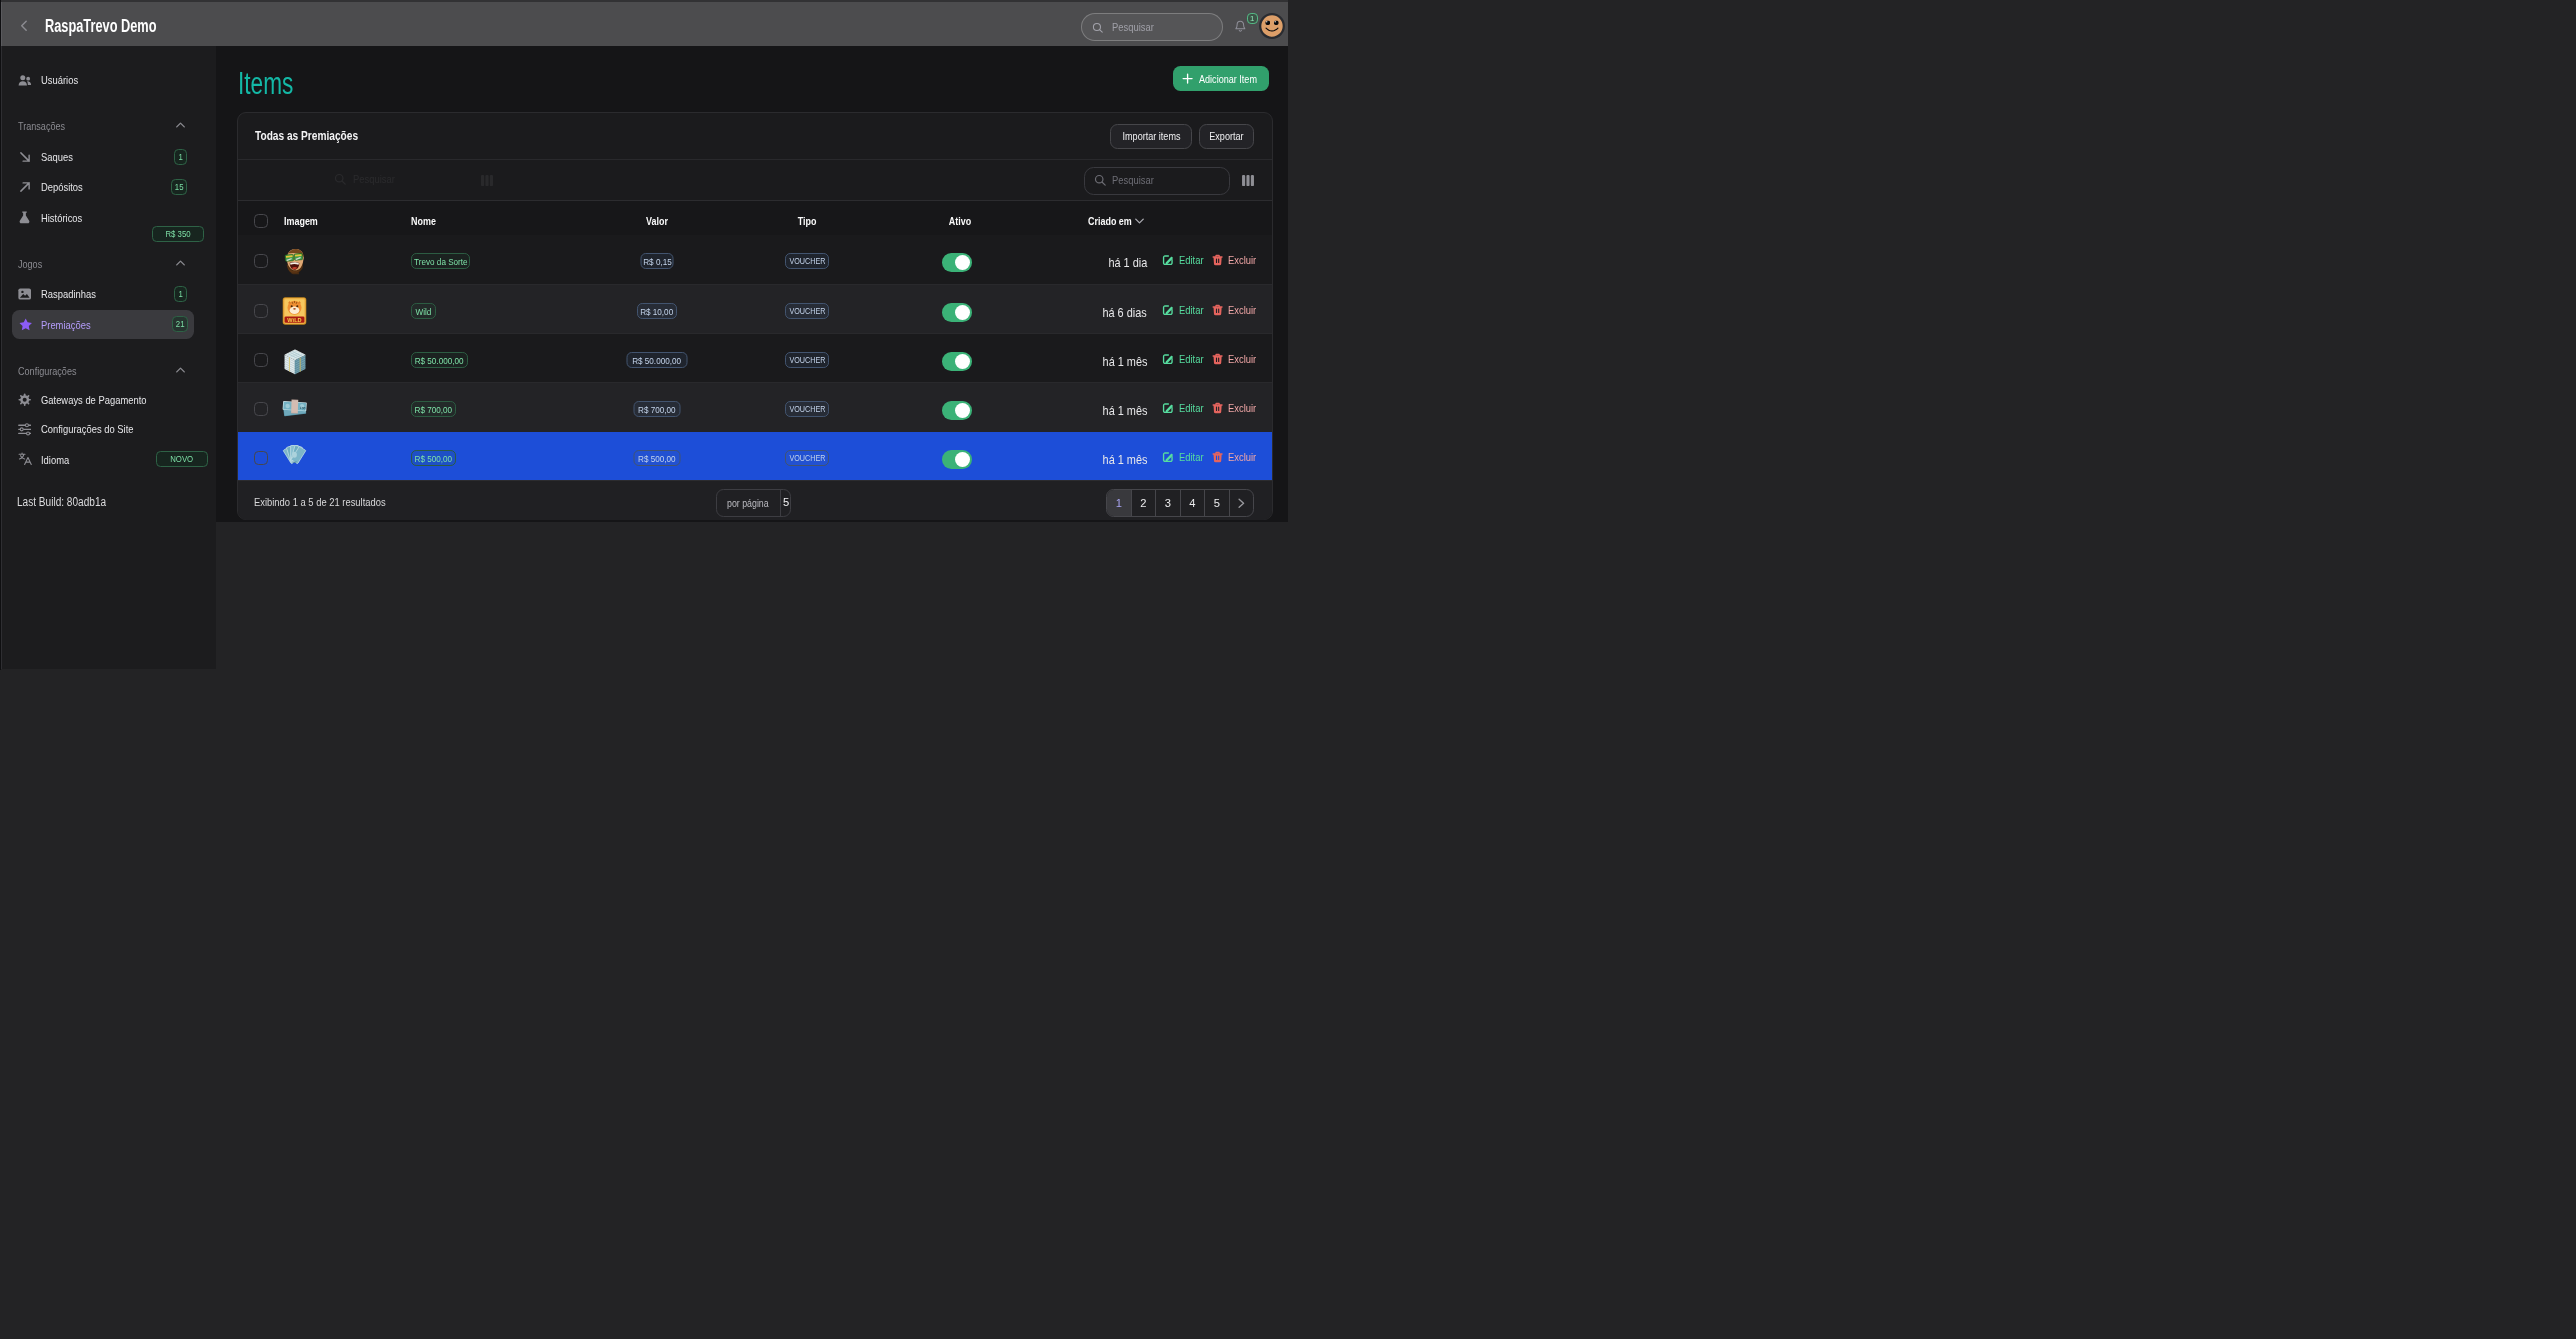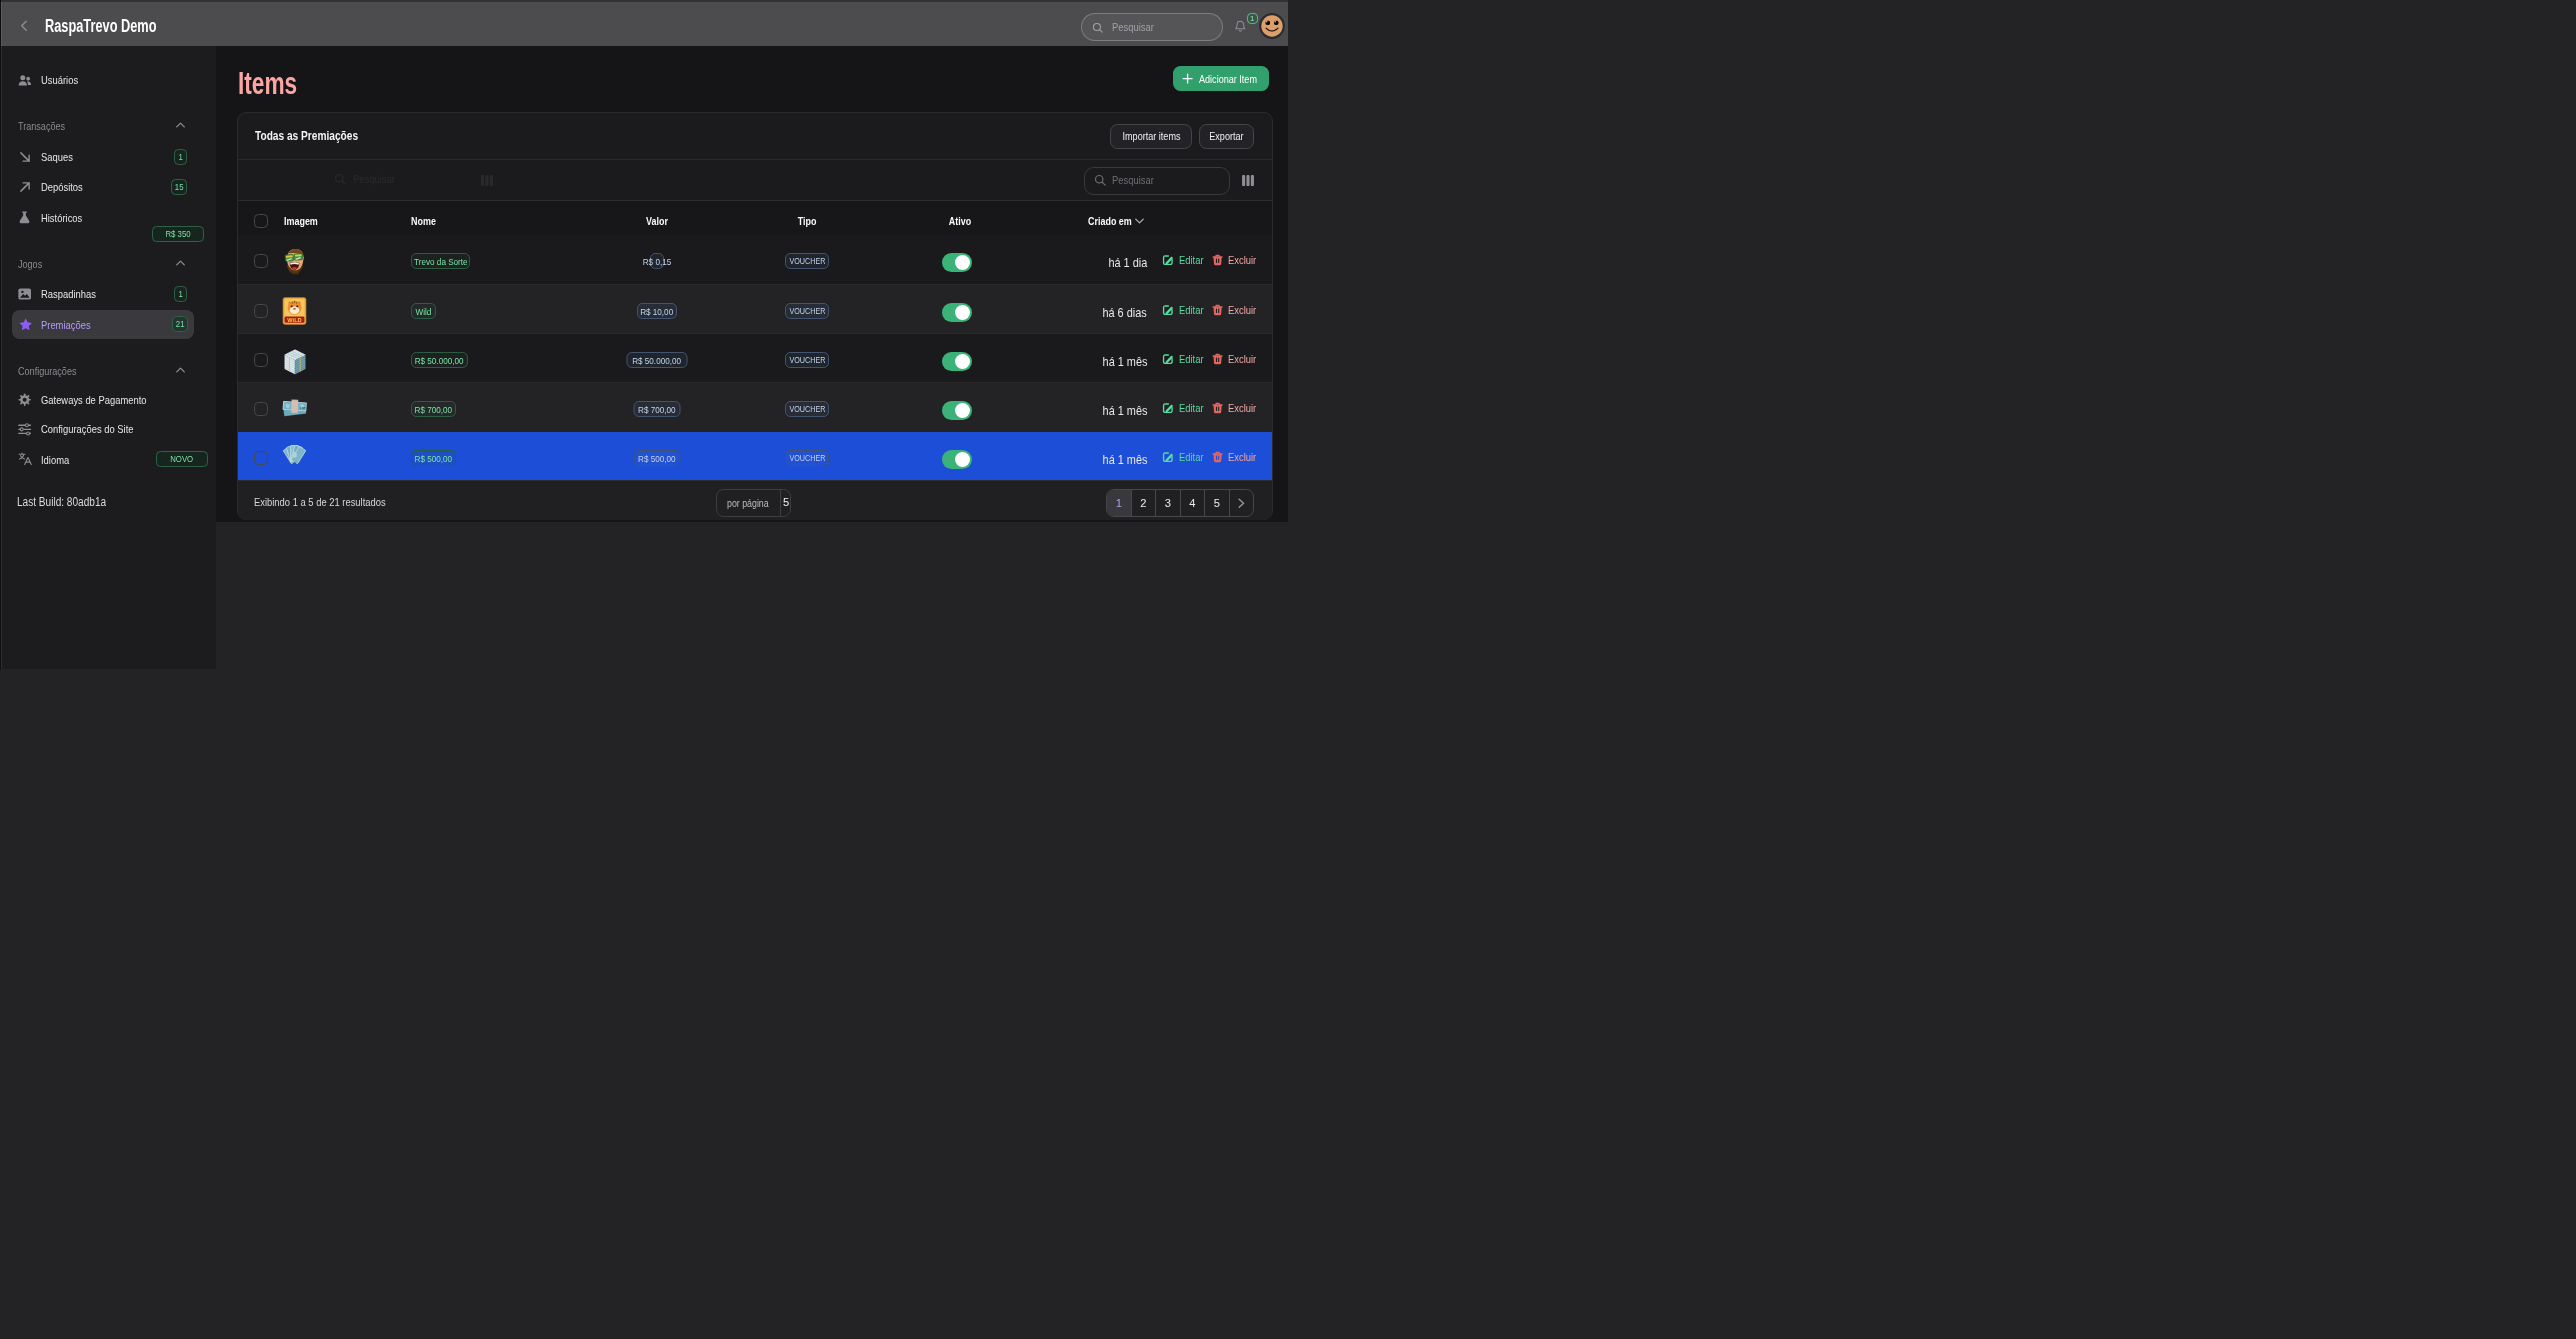--- a/index.html
+++ b/index.html
@@ -23,21 +23,21 @@
 
 #sidebar { left:0; top:46px; width:216px; height:623px; background:#1c1c1e; }
 .side-item { position:absolute; left:41px; font-size:11.2px; color:#e6e6e9; }
 .side-label { position:absolute; left:18px; font-size:10.8px; color:#8a8a90; }
 .side-badge { position:absolute; height:15.7px; border-radius:4.5px; border:0.7px solid #2e6246; background:rgba(18,46,32,0.5); color:#7ddfa6; font-size:9.3px; display:flex; align-items:center; justify-content:center; }
 #active-item { left:12px; top:264px; width:182px; height:29px; border-radius:7.5px; background:#3a3a3e; }
 #lastbuild { left:17px; top:449px; font-size:12px; color:#dcdcde; }
 
 
 #main-dark { left:216px; top:46px; width:1072px; height:476px; background:#151517; }
-#h1 { left:238px; top:66px; font-size:31px; font-weight:700; color:#fca5a5; }
+#h1 { left:238px; top:66px; font-size:31px; font-weight:400; color:#14b8a6; }
 #addbtn { left:1173px; top:66px; width:96px; height:25.4px; border-radius:7.5px; background:#31a06c; color:#fff; font-size:10.8px; display:flex; align-items:center; justify-content:flex-start; padding-left:9.3px; gap:6px;text-align:center; }
 
 
 #card { left:237px; top:112px; width:1036px; height:408px; border-radius:9px; background:#1b1b1d; border:0.7px solid #2b2b2e; }
 .in-card { position:absolute; }
 #card-title { left:17px; top:16.4px; font-size:12.7px; font-weight:700; color:#f4f4f5; }
 .tbtn { position:absolute; top:10.5px; height:25.4px; border-radius:7.5px; border:0.7px solid #46464a; background:#232327; color:#f0f0f2; font-size:10.8px; display:flex; align-items:center; justify-content:center; }
 #btn-importar { left:872px; width:82px; }
 #btn-exportar { left:961px; width:55px; }
 #card-hdr-line { left:0; top:46px; width:100%; height:0.7px; background:#29292c; }
@@ -306,21 +306,21 @@
         <path d="M3 16.5 l7 -2 l0 2 l-7 2 Z" fill="#cfd4cd"></path>
         <path d="M15.3 16.1 l7 -2 l0 2 l-7 2 Z" fill="#cfd4cd"></path>
       </g>
       <path d="M7.5 21.5 C11 19.8 17.5 19.8 20.5 21.8 C20.5 27.5 17.5 31 13.8 31 C10 31 7.5 27 7.5 21.5 Z" fill="#4d100b"></path>
       <path d="M8 21.7 C11.5 20.2 17 20.2 20 21.9 L19.5 24.2 C15.5 22.6 12 22.6 8.6 24.1 Z" fill="#f4eee3"></path>
       <path d="M10.5 28.5 C12.5 26.5 16 26.5 17.8 28.3 C16.3 30.6 11.8 30.7 10.5 28.5 Z" fill="#c33b2b"></path>
     </svg>
     <div class="badge-g" style="left:173px;width:59px;">
         <span class="txc">Trevo da Sorte</span>
       </div>
-    <div class="badge-b" style="left:419px;width:14px;">
+    <div class="badge-b" style="left:419px;width:33px;">
         <span class="txc">R$ 0,15</span>
       </div>
     <div class="badge-b" style="left:569px;width:44px;font-size:8.6px;">
         <span class="txc">VOUCHER</span>
       </div>
     <div class="toggle">
         <div class="knob"></div>
       </div>
     <div class="when"><span class="txr">há 1 dia</span></div>
     <div class="act-edit">

